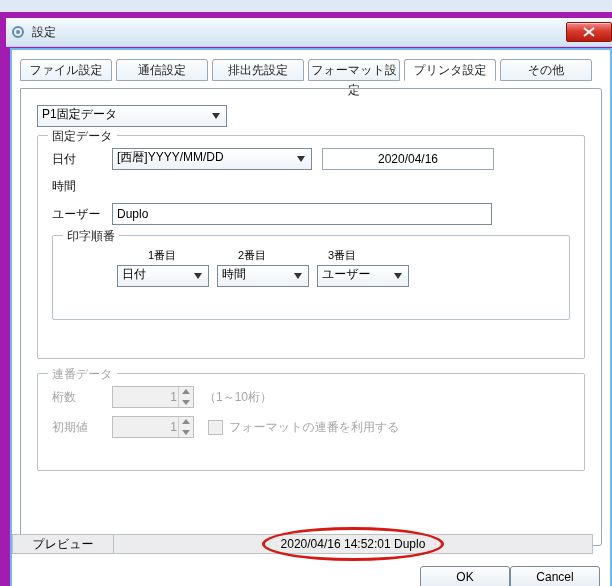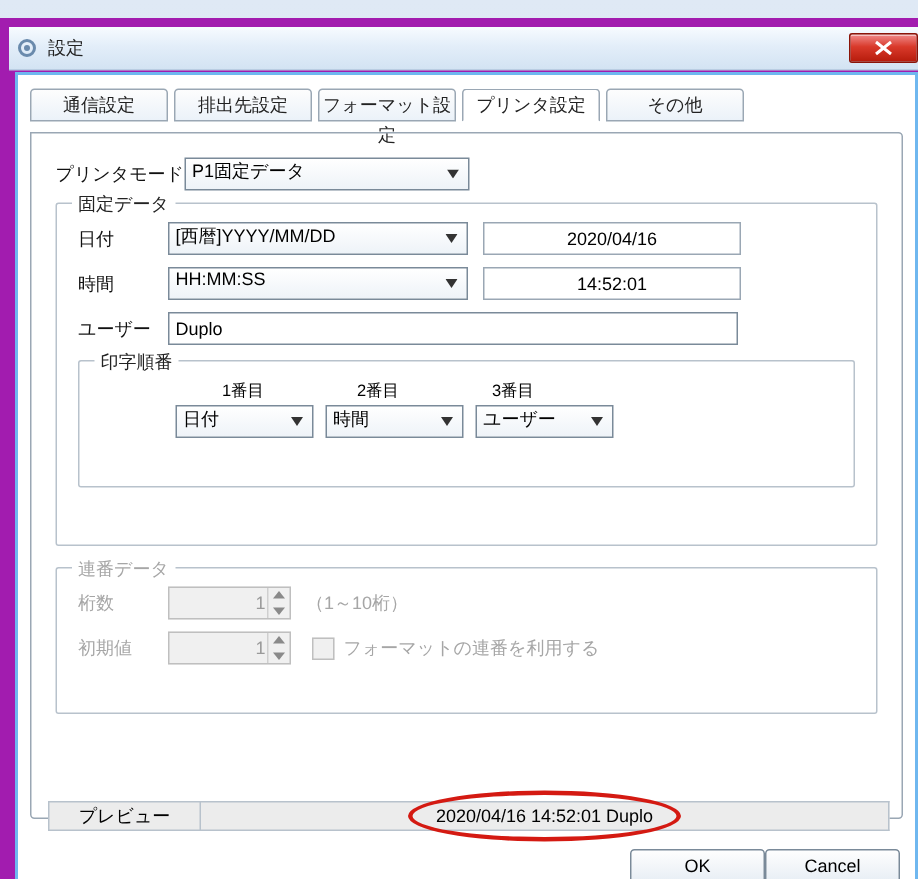--- a/index.html
+++ b/index.html
@@ -52,21 +52,21 @@
     display:inline-block;vertical-align:middle;}
   
   .fs{border:1px solid #b8c2cc;border-radius:2px;margin:2px 0 14px 0;padding:12px 14px 24px 14px;position:relative;}
   .fs>.legend{position:absolute;top:-8px;left:10px;background:#fff;padding:0 4px;color:#222;}
   .fs.disabled>.legend{color:#a6a6a6;}
   
   .dlgbtns{position:absolute;right:10px;bottom:6px;display:flex;gap:0;}
   .btn{width:88px;height:22px;border:1px solid #7a8a99;border-radius:3px;
     background:linear-gradient(#fefefe,#e6edf4);text-align:center;line-height:20px;}
   
-  .preview{position:absolute;left:0;right:17px;bottom:42px;display:flex;padding-left:20px;}
+  .preview{position:absolute;left:0;right:17px;bottom:42px;display:flex;}
   .preview .plabel{width:100px;height:18px;border:1px solid #b8c2cc;background:#ececec;
     text-align:center;line-height:18px;}
   .preview .pval{flex:1;height:18px;border:1px solid #b8c2cc;border-left:none;
     background:#ececec;text-align:center;line-height:18px;position:relative;}
   .ring{position:absolute;border:3px solid #d41a12;border-radius:50%;width:176px;height:28px;
     left:50%;top:50%;transform:translate(-50%,-50%);pointer-events:none;}
   
   .arrow svg{width:8px;height:6px;}
   .col-label{font-size:11px;text-align:center;}
 </style>
@@ -85,31 +85,31 @@
     <div class="closebtn">
       <svg width="12" height="10" viewBox="0 0 12 10">
           <path d="M1 1 L11 9 M11 1 L1 9" stroke="#fff" stroke-width="2"></path>
         </svg>
     </div>
   </div>
 
   <div class="client">
 
     <div class="tabs">
+      <div class="tab">ファイル設定</div>
       <div class="tab">通信設定</div>
       <div class="tab">排出先設定</div>
       <div class="tab">フォーマット設定</div>
       <div class="tab active">プリンタ設定</div>
       <div class="tab">その他</div>
     </div>
 
     <div class="tabpanel">
 
       <div class="row">
-        <div class="lbl">プリンタモード</div>
         <div class="combo" style="width:180px">
           <span class="txt">P1固定データ</span>
           <span class="arrow">
               <svg viewBox="0 0 8 6">
                 <path d="M0 0 L8 0 L4 6 Z" fill="#333"></path>
               </svg>
             </span>
         </div>
       </div>
 
@@ -125,30 +125,21 @@
                   <path d="M0 0 L8 0 L4 6 Z" fill="#333"></path>
                 </svg>
               </span>
           </div>
           <div style="width:10px"></div>
           <div class="readonly" style="width:170px">2020/04/16</div>
         </div>
 
         <div class="row">
           <div class="lbl" style="width:60px">時間</div>
-          <div class="combo" style="width:190px">
-            <span class="txt">HH:MM:SS</span>
-            <span class="arrow">
-                <svg viewBox="0 0 8 6">
-                  <path d="M0 0 L8 0 L4 6 Z" fill="#333"></path>
-                </svg>
-              </span>
-          </div>
           <div style="width:10px"></div>
-          <div class="readonly" style="width:170px">14:52:01</div>
         </div>
 
         <div class="row">
           <div class="lbl" style="width:60px">ユーザー</div>
           <div class="textinput" style="width:370px">Duplo</div>
         </div>
 
         <div class="fs" style="margin-top:10px">
           <span class="legend">印字順番</span>
 

